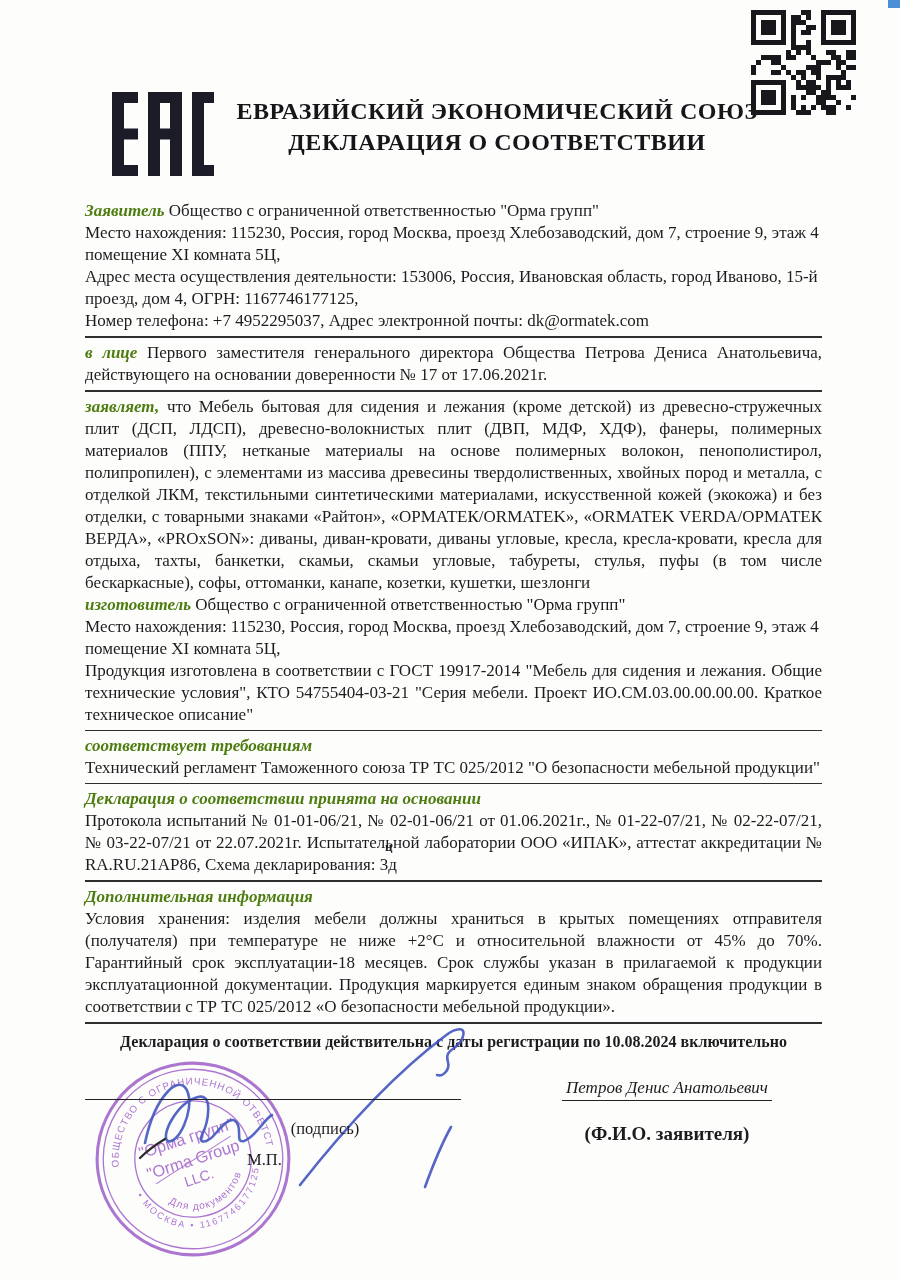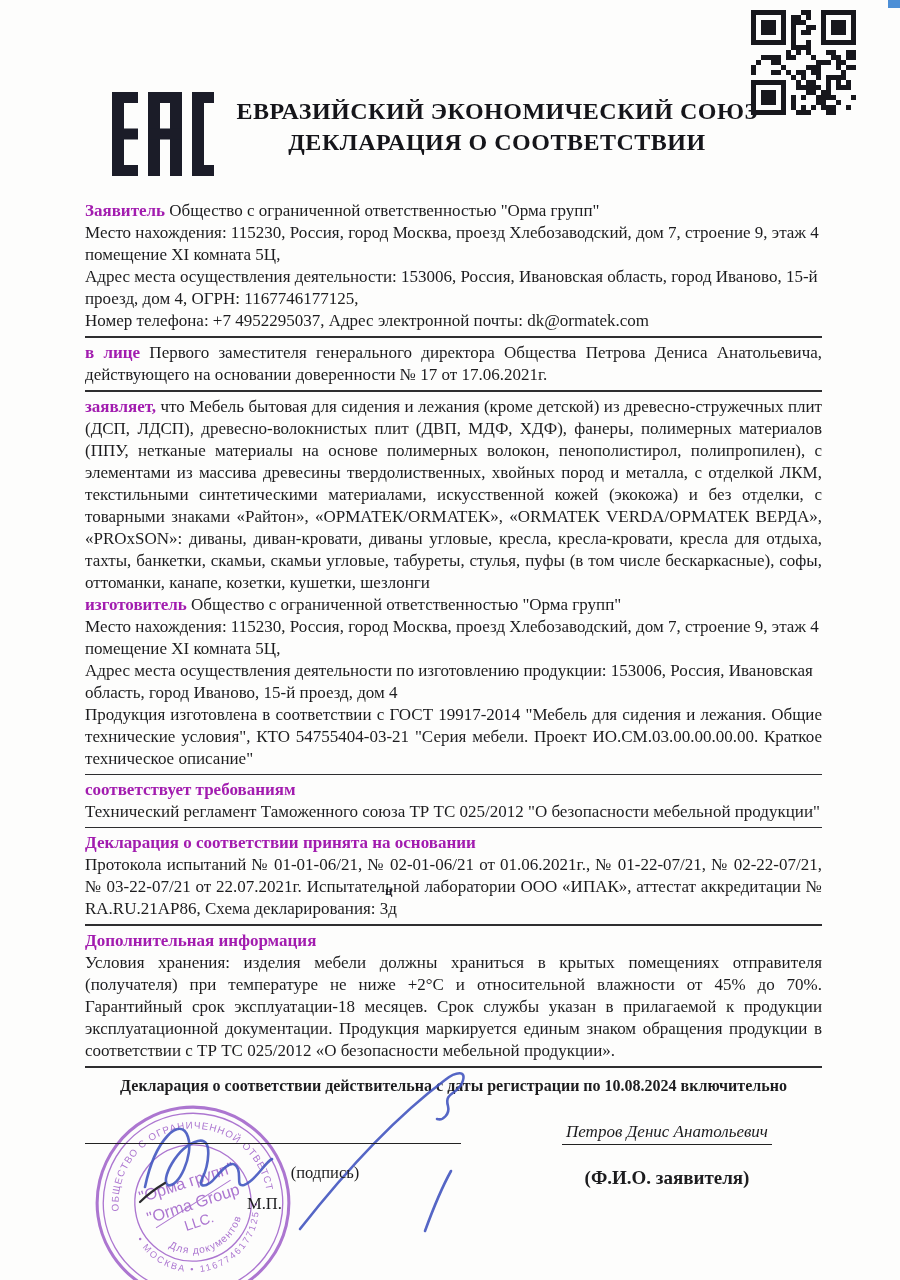--- a/index.html
+++ b/index.html
@@ -16,21 +16,21 @@
   .header{position:relative;display:flex;align-items:flex-start;margin:92px 90px 0 112px;}
   .eac-logo{flex:0 0 auto;width:102px;height:84px;}
   .titles{flex:1 1 auto;text-align:center;padding-top:4px;padding-right:30px;}
   .title-line{font-weight:bold;font-size:24px;letter-spacing:.5px;line-height:1.28;white-space:nowrap;color:#15151a;}
   .qr{position:absolute;top:-82px;right:-46px;}
   .corner-artifact{position:absolute;top:0;right:0;width:12px;height:8px;background:#4d8fd6;}
   
   .content{margin:24px 78px 0 85px;font-size:17px;line-height:1.295;}
   .content p{margin:0;}
   .just{text-align:justify;}
-  b{color:#a21caf;}
+  b{color:#4d7c0f;font-style:italic;}
   .rule{border:none;border-top:2px solid #2e2e30;margin:4px 0 4px 0;}
   .rule.thin{border-top-width:1.6px;}
   .valid-row{font-weight:bold;font-size:16px;padding-top:4px;text-align:center;}
   .basis-wrap{position:relative;}
   .pen-correction{position:absolute;left:300px;top:29px;font-size:13px;color:#20202a;font-weight:bold;}
   
   .sig-zone{position:relative;height:132px;margin:10px 0 0 0;}
   .sig-line{position:absolute;left:0;top:36px;width:376px;border-top:1.6px solid #222;}
   .sig-caption{position:absolute;left:120px;top:42px;width:240px;text-align:center;font-size:16.5px;margin-top:13px;}
   .seal-note{position:absolute;left:162px;top:86px;font-size:16.5px;}
@@ -294,21 +294,20 @@
     <hr class="rule">
 
     <p class="just"><b>в лице</b> <span>Первого заместителя генерального директора Общества Петрова Дениса Анатольевича, действующего на основании доверенности № 17 от 17.06.2021г.</span></p>
 
     <hr class="rule">
 
     <p class="just"><b>заявляет,</b> <span>что Мебель бытовая для сидения и лежания (кроме детской) из древесно-стружечных плит (ДСП, ЛДСП), древесно-волокнистых плит (ДВП, МДФ, ХДФ), фанеры, полимерных материалов (ППУ, нетканые материалы на основе полимерных волокон, пенополистирол, полипропилен), с элементами из массива древесины твердолиственных, хвойных пород и металла, с отделкой ЛКМ,  текстильными синтетическими материалами, искусственной кожей (экокожа) и без отделки, с товарными знаками «Райтон», «ОРМАТЕК/ORMATEK», «ORMATEK VERDA/ОРМАТЕК ВЕРДА», «PROxSON»: диваны, диван-кровати, диваны угловые, кресла, кресла-кровати, кресла для отдыха, тахты, банкетки, скамьи, скамьи угловые, табуреты, стулья, пуфы (в том числе бескаркасные), софы, оттоманки, канапе, козетки, кушетки, шезлонги</span></p>
 
     <p><b>изготовитель</b> <span>Общество с ограниченной ответственностью "Орма групп"</span></p>
     <p>Место нахождения: 115230, Россия, город Москва, проезд Хлебозаводский, дом 7, строение 9, этаж 4 помещение XI комната 5Ц,</p>
-    <p>Адрес места осуществления деятельности по изготовлению продукции: 153006, Россия, Ивановская область, город Иваново, 15-й проезд, дом 4</p>
     <p class="just">Продукция изготовлена в соответствии с ГОСТ 19917-2014 "Мебель для сидения и лежания. Общие технические условия", КТО 54755404-03-21 "Серия мебели. Проект ИО.СМ.03.00.00.00.00. Краткое техническое описание"</p>
 
     <hr class="rule thin">
 
     <p><b>соответствует требованиям</b></p>
     <p>Технический регламент Таможенного союза ТР ТС 025/2012 "О безопасности мебельной продукции"</p>
 
     <hr class="rule thin">
 
     <p><b>Декларация о соответствии принята на основании</b></p>

